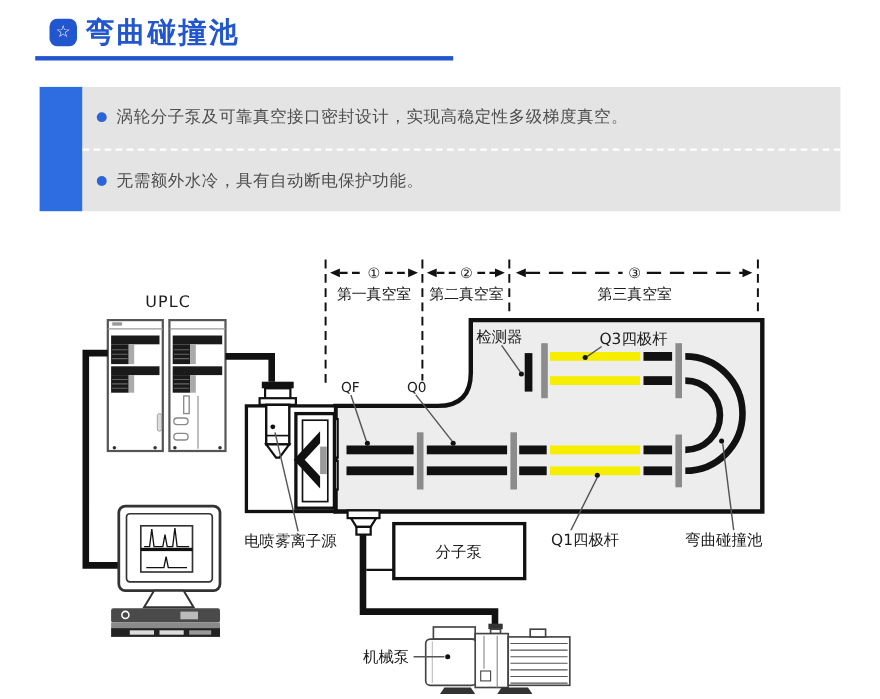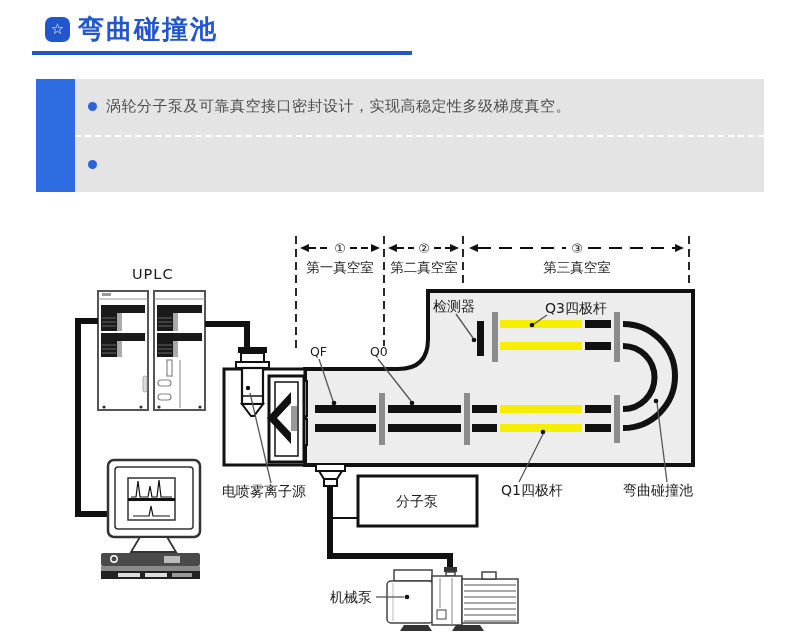--- a/index.html
+++ b/index.html
@@ -45,20 +45,21 @@
 
 <div class="feat">
   <div class="feat-bar"></div>
   <div class="feat-rows">
     <div class="feat-row sep">
       <span class="feat-dot"></span>
       <span class="feat-txt">涡轮分子泵及可靠真空接口密封设计，实现高稳定性多级梯度真空。</span>
     </div>
     <div class="feat-row">
       <span class="feat-dot"></span>
+      <span class="feat-txt">无需额外水冷，具有自动断电保护功能。</span>
     </div>
   </div>
 </div>
 
 <svg class="diagram" viewBox="0 0 800 405" width="800" height="405" xmlns="http://www.w3.org/2000/svg">
 
   <g>
     <path class="dash" d="M296,6 V122"></path>
     <path class="dash" d="M384,6 V116"></path>
     <path class="dash" d="M463,6 V58"></path>

